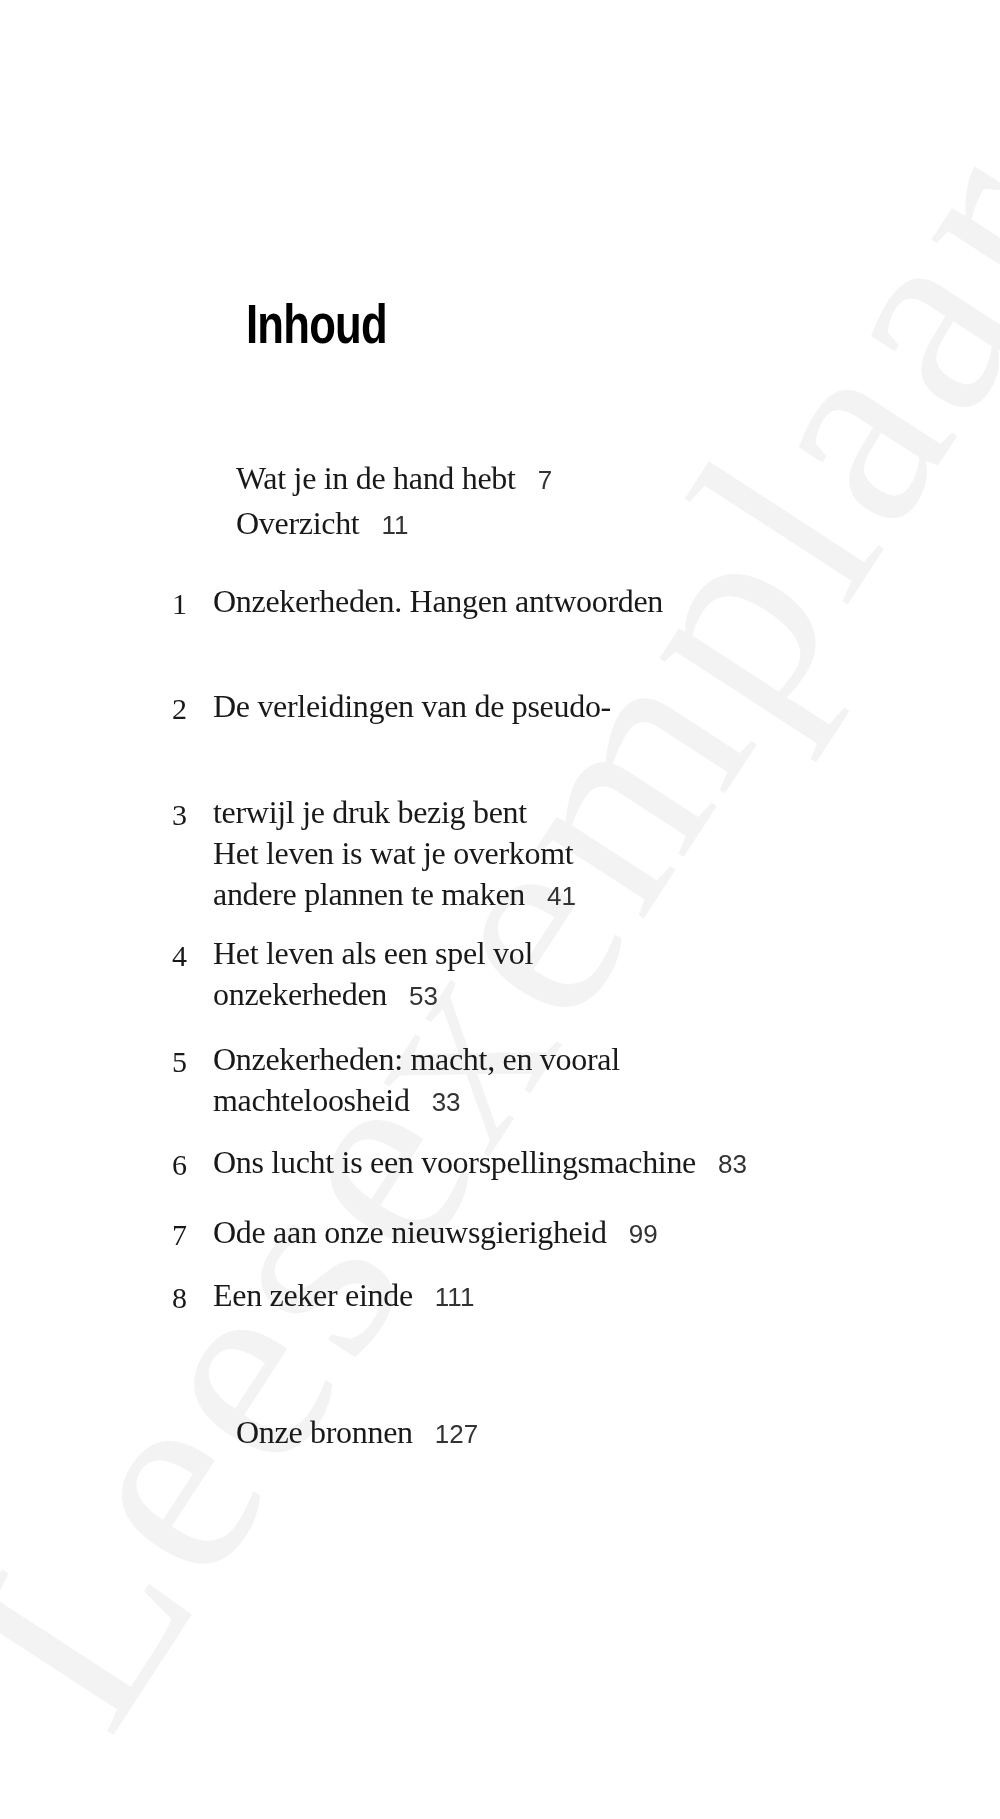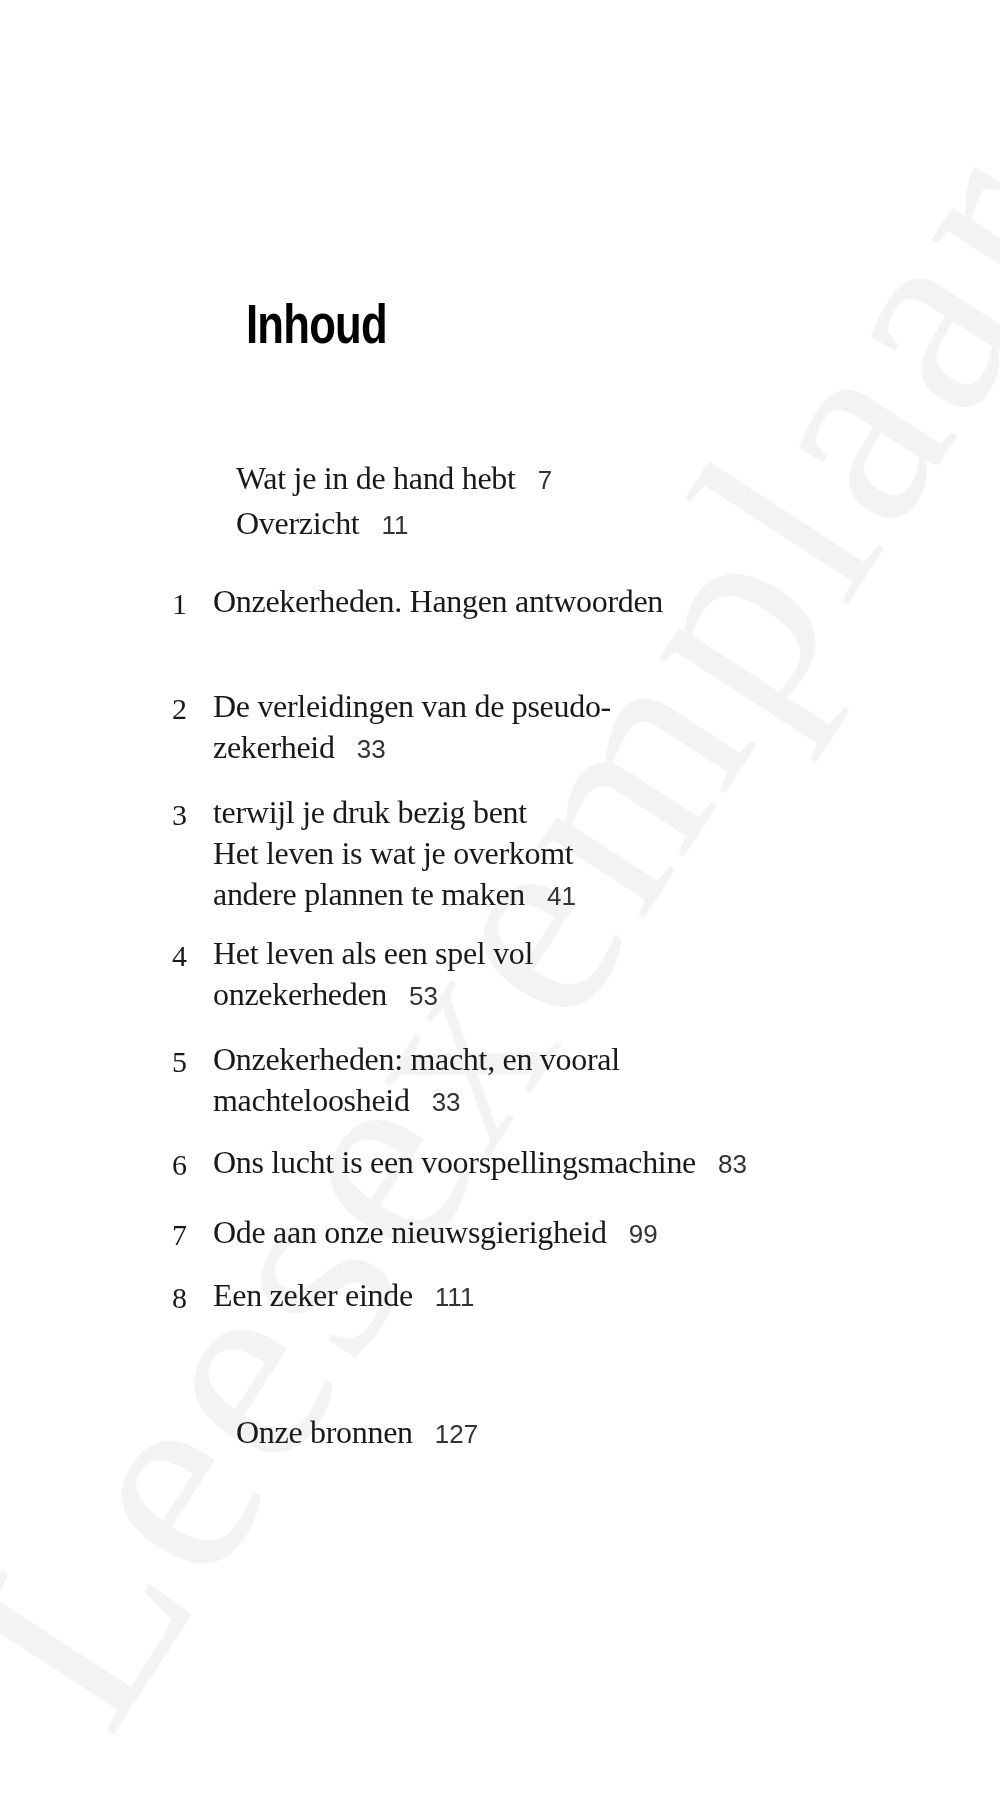--- a/index.html
+++ b/index.html
@@ -102,23 +102,20 @@
       <span class="num">1</span>
       <div class="lines">
         <div class="line">Onzekerheden. Hangen antwoorden</div>
       </div>
     </div>
 
     <div class="entry" style="top:686px">
       <span class="num">2</span>
       <div class="lines">
         <div class="line">De verleidingen van de pseudo-</div>
-        <div class="line">
-          <span>zekerheid</span><span class="pagenum">33</span>
-        </div>
       </div>
     </div>
 
     <div class="entry" style="top:792px">
       <span class="num">3</span>
       <div class="lines">
         <div class="line">terwijl je druk bezig bent</div>
         <div class="line">Het leven is wat je overkomt</div>
         <div class="line">
           <span>andere plannen te maken</span><span class="pagenum">41</span>

